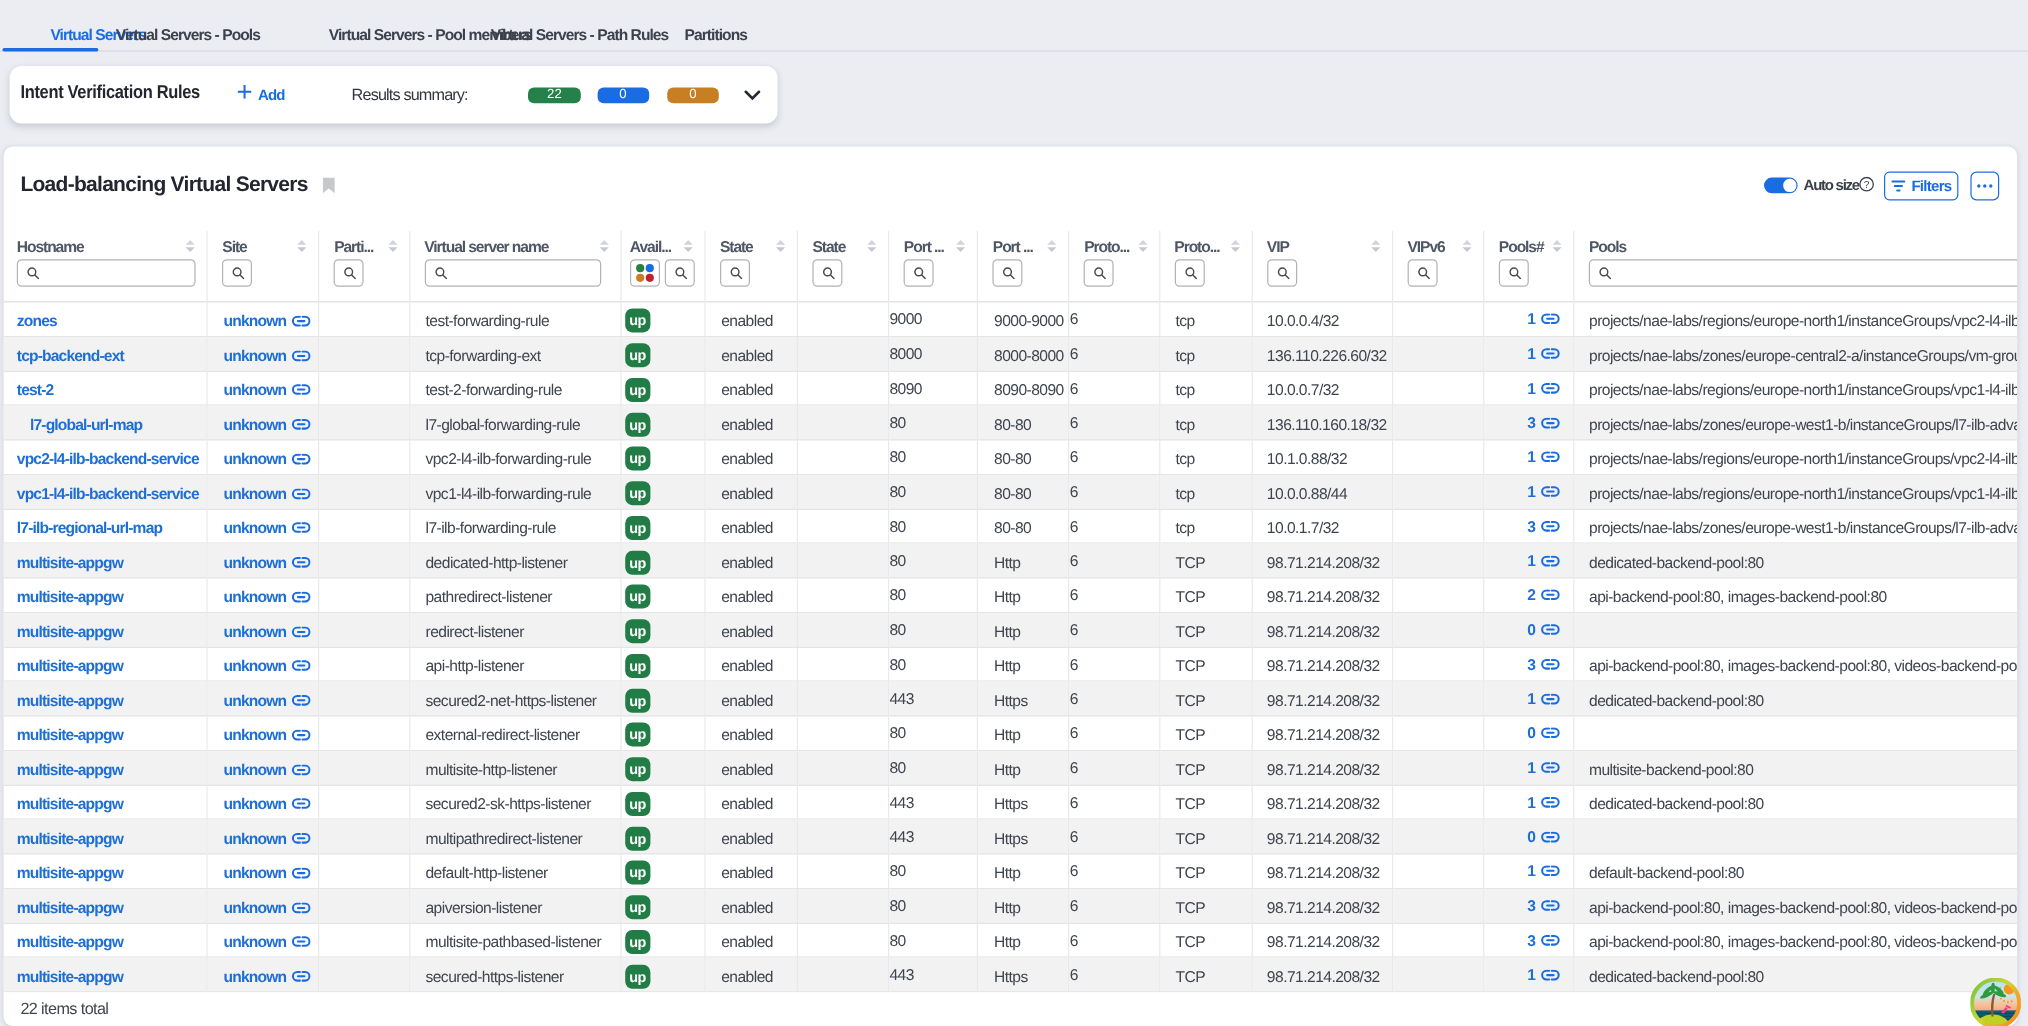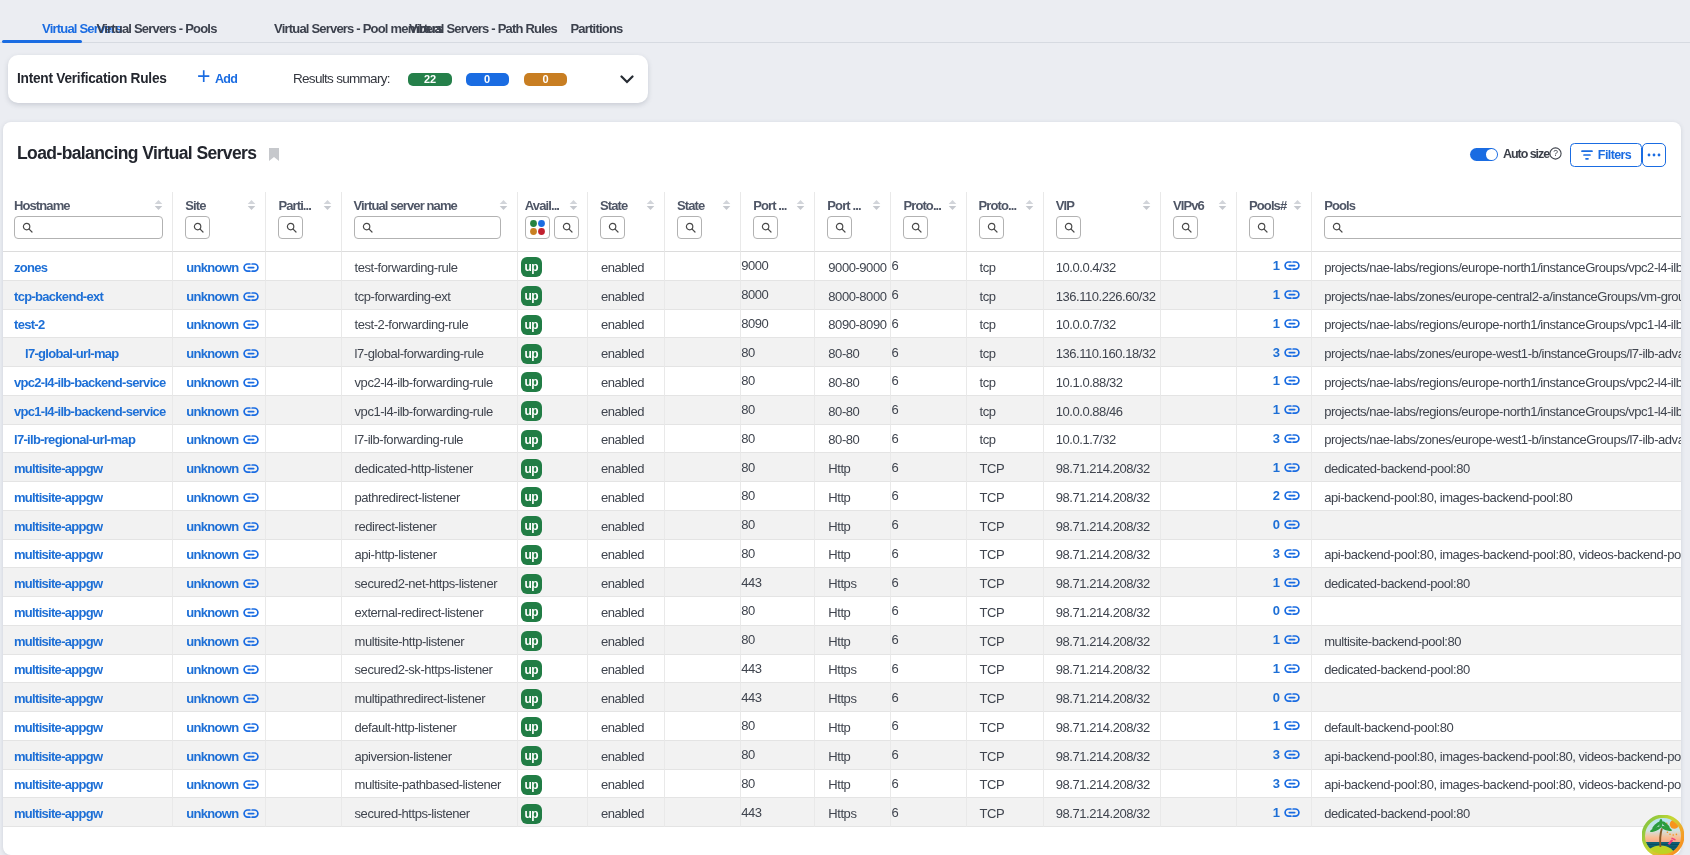--- a/index.html
+++ b/index.html
@@ -14,34 +14,34 @@
 .tabs { position:absolute; top:0; left:0; width:1690px; height:43px; border-bottom:1px solid #d6dae1; }
 .tab { position:absolute; top:21px; font-size:13px; font-weight:700; color:#3c414d; white-space:nowrap; letter-spacing:-0.8px;}
 .tab.active { color:#1a6ce2; }
 .tabline { position:absolute; left:2px; top:40px; width:80px; height:3px; background:#1a6ce2; border-radius:2px; }
 
 .icard { position:absolute; left:8px; top:55px; width:640px; height:48px; background:#fff; border-radius:10px; box-shadow:0 2px 5px rgba(80,90,110,0.22); }
 .ititle { position:absolute; left:9px; top:14px; font-size:15.5px; font-weight:700; color:#23262e; letter-spacing:-0.3px; transform:scaleX(0.885); transform-origin:left top; white-space:nowrap; display:inline-block; }
 .iplus { position:absolute; left:189px; top:8px; font-size:23px; font-weight:400; color:#1a6ce2; }
 .iaddtxt { position:absolute; left:207px; top:17px; font-size:12.5px; font-weight:700; color:#1a6ce2; letter-spacing:-0.7px; }
 .ires { position:absolute; left:285px; top:16px; font-size:13.5px; color:#33363e; letter-spacing:-0.7px; }
-.badge { position:absolute; top:17.5px; height:13px; border-radius:5px; color:#fff; font-size:11px; font-weight:700; text-align:center; line-height:13.5px; }
+.badge { position:absolute; top:17.5px; height:13px; border-radius:5px; color:#fff; font-size:11px; font-weight:400; text-align:center; line-height:13.5px;margin-left:32px; }
 .b-g { left:400px; width:44px; background:#25804a; }
 .b-b { left:457.5px; width:43px; background:#1a6ce2; }
 .b-o { left:516px; width:43px; background:#c87e22; }
 .ichev { position:absolute; left:612px; top:20px; }
 
 .tcard { position:absolute; left:3px; top:122px; width:1678px; height:733px; background:#fff; border-radius:8px; overflow:hidden; box-shadow:0 1px 4px rgba(80,90,110,0.18); }
 .ttitle { position:absolute; left:14px; top:21px; font-size:17.5px; font-weight:700; color:#23262e; letter-spacing:-0.6px; }
 .bkmark { position:absolute; left:266px; top:26px; }
 .toggle { position:absolute; left:1467px; top:25.5px; width:28px; height:13.5px; border-radius:7px; background:#1a6ce2; }
 .toggle .knob { position:absolute; right:1.5px; top:1.5px; width:10.5px; height:10.5px; border-radius:50%; background:#fff; }
 .autolbl { position:absolute; left:1500px; top:25px; font-size:12.5px; font-weight:700; color:#3b3f49; letter-spacing:-1.05px; }
 .qmark { position:absolute; left:1546px; top:25px; }
-.btn-filters { position:absolute; left:1567px; top:21px; width:72px; height:24px; border:1.2px solid #1a6ce2; border-radius:4.5px; color:#1a6ce2; font-size:12.5px; font-weight:700; letter-spacing:-0.6px; display:flex; align-items:center; justify-content:center; gap:5px; background:#fff;text-align:center; }
+.btn-filters { position:absolute; left:1567px; top:21px; width:62px; height:24px; border:1.2px solid #1a6ce2; border-radius:4.5px; color:#1a6ce2; font-size:12.5px; font-weight:700; letter-spacing:-0.6px; display:flex; align-items:center; justify-content:center; gap:5px; background:#fff;text-align:center; }
 .btn-more { position:absolute; left:1639px; top:21px; width:24px; height:24px; border:1.2px solid #1a6ce2; border-radius:5px; background:#fff; display:flex; align-items:center; justify-content:center; }
 
 .tblwrap { position:absolute; left:0; top:70px; width:1678px; overflow:hidden; }
 table { border-collapse:separate; border-spacing:0; table-layout:fixed; width:1730px; }
 th { vertical-align:top; text-align:left; border-right:1px solid #e9e9e9; border-bottom:1px solid #dcdcdc; height:60px; position:relative; font-weight:400; }
 th:last-child { border-right:none; }
 td { height:28.75px; border-bottom:1px solid #e4e4e4; border-right:1px solid #e9e9e9; font-size:13px; letter-spacing:-0.45px; color:#3f444e; padding:3px 0 0 13px; overflow:hidden; white-space:nowrap; }
 td:last-child { border-right:none; }
 tbody tr:nth-child(even) td { background:#f2f2f2; }
 .hlbl { position:absolute; top:5.5px; left:12px; font-size:13px; font-weight:700; color:#4f5666; white-space:nowrap; letter-spacing:-0.9px; }
@@ -478,21 +478,21 @@
               </svg></td>
 <td></td>
 <td>vpc1-l4-ilb-forwarding-rule</td>
 <td style="padding-left:3px;"><span class="upb">up</span></td>
 <td>enabled</td>
 <td></td>
 <td class="num">80</td>
 <td>80-80</td>
 <td class="num">6</td>
 <td>tcp</td>
-<td style="padding-left:12px;">10.0.0.88/46</td>
+<td style="padding-left:12px;">10.0.0.88/44</td>
 <td></td>
 <td class="poolnum"><span class="link">1</span><svg class="clink" width="16" height="10" viewBox="0 0 16 10">
                 <path d="M6.9 1 H4.7 A3.6 3.6 0 0 0 4.7 8.2 H6.9 M9.1 1 H11.3 A3.6 3.6 0 0 1 11.3 8.2 H9.1" fill="none" stroke="#1a6ce2" stroke-width="1.7" stroke-linecap="round"></path>
                 <path d="M5.3 4.6 H10.7" stroke="#1a6ce2" stroke-width="1.7" stroke-linecap="round"></path>
               </svg></td>
 <td style="padding-left:12px;">projects/nae-labs/regions/europe-north1/instanceGroups/vpc1-l4-ilb-backend</td>
 </tr>
 <tr>
 <td style="padding-left:11px;"><span class="link">l7-ilb-regional-url-map</span></td>
 <td><span class="link">unknown</span><svg class="clink" width="16" height="10" viewBox="0 0 16 10">
@@ -811,20 +811,23 @@
 <td></td>
 <td class="poolnum"><span class="link">1</span><svg class="clink" width="16" height="10" viewBox="0 0 16 10">
                 <path d="M6.9 1 H4.7 A3.6 3.6 0 0 0 4.7 8.2 H6.9 M9.1 1 H11.3 A3.6 3.6 0 0 1 11.3 8.2 H9.1" fill="none" stroke="#1a6ce2" stroke-width="1.7" stroke-linecap="round"></path>
                 <path d="M5.3 4.6 H10.7" stroke="#1a6ce2" stroke-width="1.7" stroke-linecap="round"></path>
               </svg></td>
 <td style="padding-left:12px;">dedicated-backend-pool:80</td>
 </tr>
   </tbody>
   </table>
   </div>
+  <div class="footer">
+      <span>22 items total</span>
+    </div>
 </div>
 <div class="palm"><svg width="42" height="42" viewBox="0 0 42 42">
 <defs>
 <linearGradient id="ring" x1="0.1" y1="0.15" x2="0.95" y2="0.75">
 <stop offset="0" stop-color="#8bc63f"></stop>
           <stop offset="0.45" stop-color="#c6d832"></stop>
           <stop offset="0.8" stop-color="#f2a52b"></stop>
           <stop offset="1" stop-color="#f59422"></stop>
 </linearGradient>
 <linearGradient id="sky" x1="0" y1="0" x2="0" y2="1">

